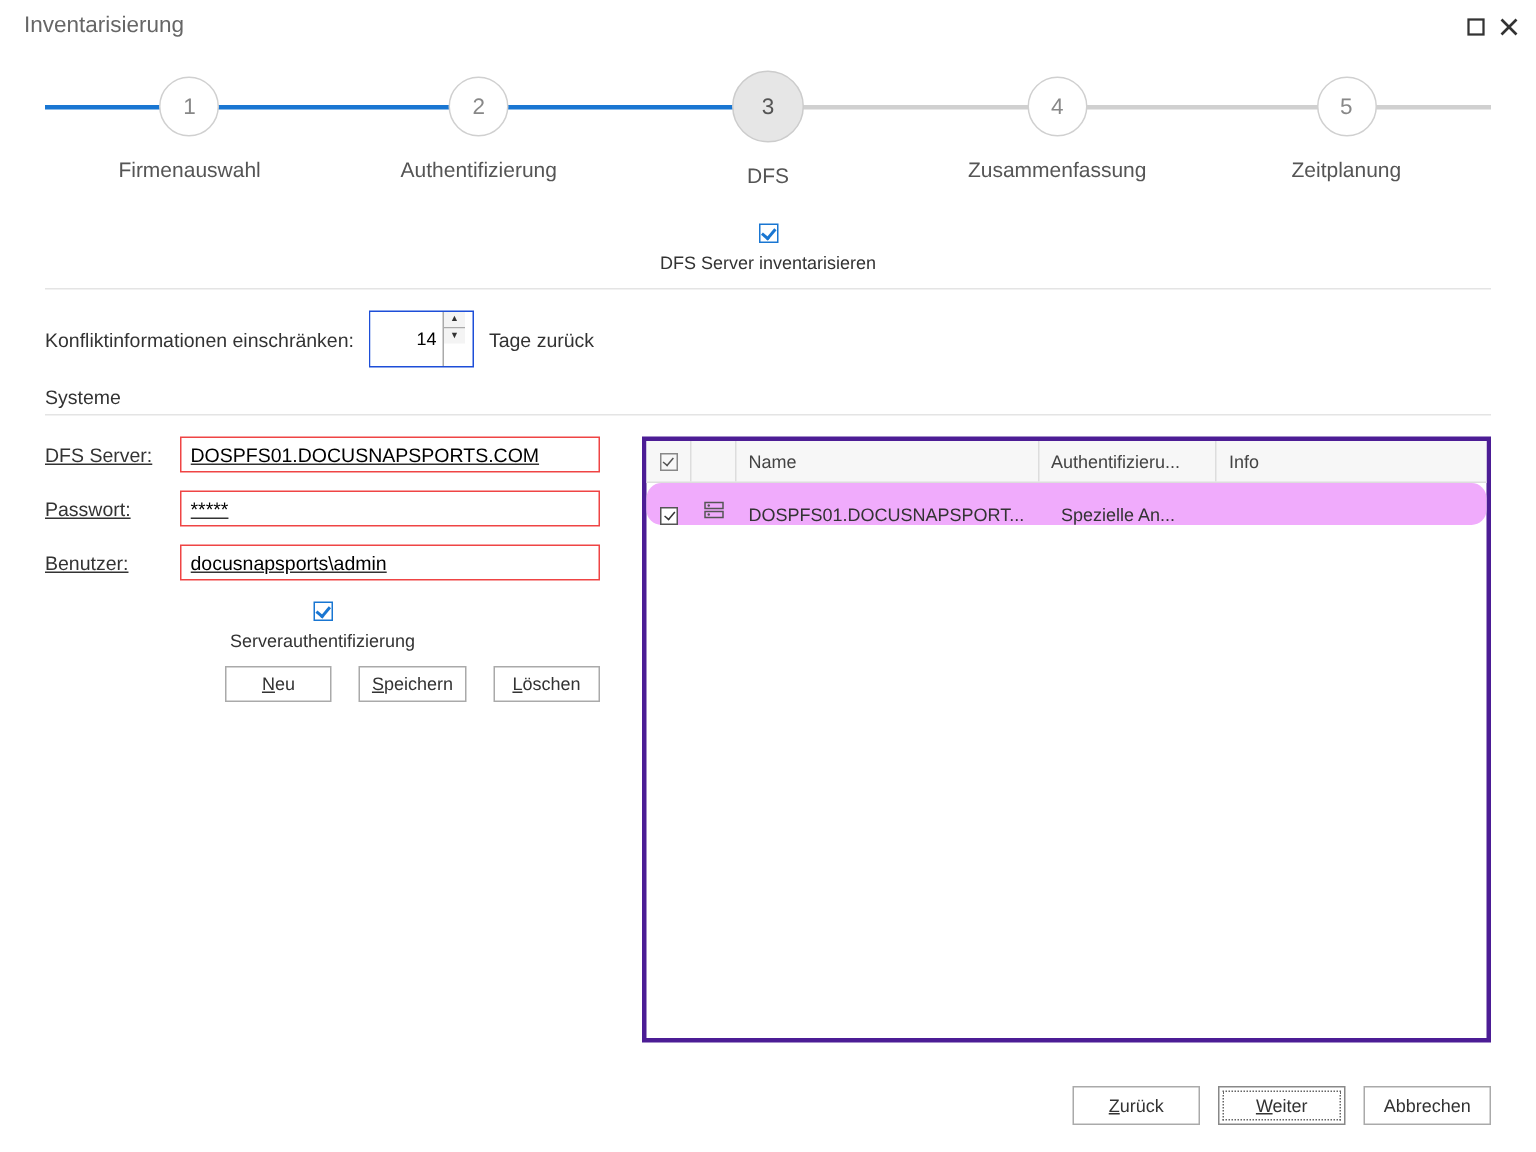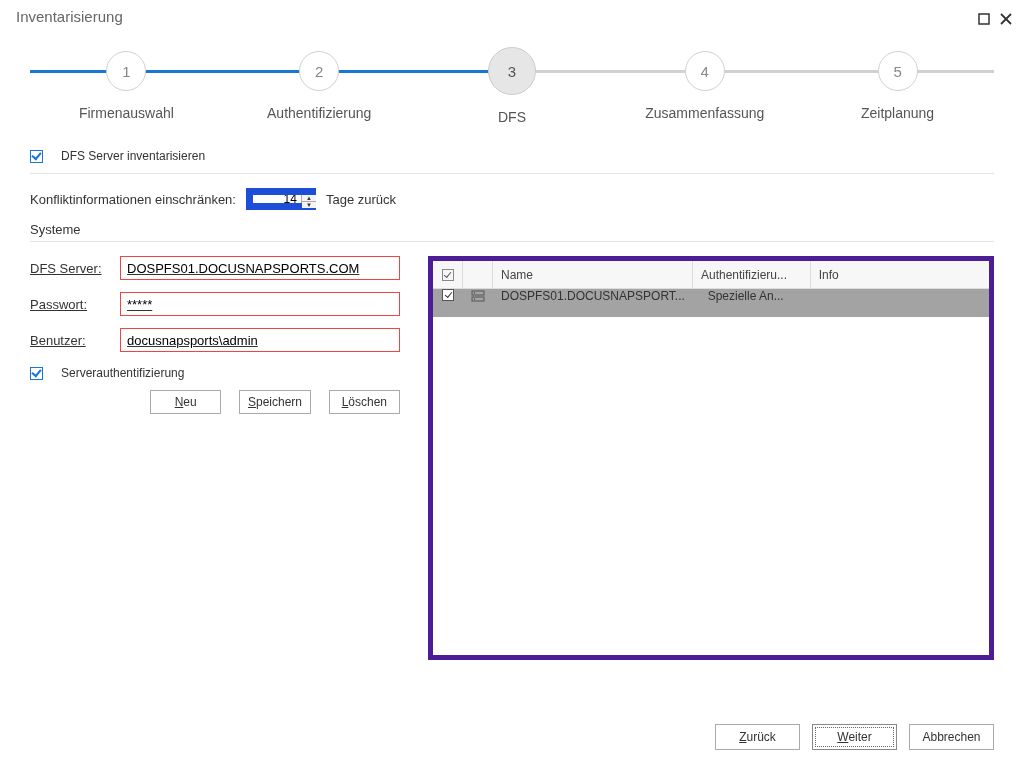--- a/index.html
+++ b/index.html
@@ -11,50 +11,50 @@
   .stepper { position: relative; height: 100px; }
   .line-wrap { position: absolute; top: 29px; left: 0; right: 0; display: flex; z-index: 1; }
   .seg { height: 3px; flex: 1; background: #1976d2; }
   .seg.grey { background: #d0d0d0; }
   .circles { position: absolute; top: 10px; left: 0; right: 0; display: flex; justify-content: space-around; z-index: 2; }
   .step-col { display: flex; flex-direction: column; align-items: center; width: 190px; }
   .circle { width: 40px; height: 40px; border-radius: 50%; background: #fff; border: 1px solid #d0d0d0; display: flex; align-items: center; justify-content: center; font-size: 15px; color: #888; }
   .circle.active { width: 48px; height: 48px; background: #e6e6e6; border: 1px solid #ccc; color: #555; margin-top: -4px; }
   .step-label { margin-top: 14px; font-size: 14px; color: #555; }
   .content { padding: 0 30px; }
-  .chk-row { display: flex; align-items: center; gap: 18px; padding: 8px 0 6px 0; }
+  .chk-row { display: flex; align-items: center; gap: 6px; padding: 8px 0 6px 0; flex-direction: column; }
   .chk { width: 13px; height: 13px; border: 1px solid #1976d2; display: inline-flex; align-items: center; justify-content: center; }
   .chk.on::after { content: ""; width: 7px; height: 4px; border-left: 2px solid #1976d2; border-bottom: 2px solid #1976d2; transform: rotate(-50deg); margin-top: -2px; }
   .hr { border-top: 1px solid #e4e4e4; margin: 4px 0 14px 0; }
   .row-inline { display: flex; align-items: center; gap: 10px; font-size: 13px; color: #333; margin-bottom: 12px; }
-  .spinbox { display: flex; align-items: stretch; border: 7px solid #1d4ed8; height: 22px; width: 70px; }
+  .spinbox { display: flex; align-items: stretch; border: 1px solid #1d4ed8; height: 38px; width: 70px; }
   .spinbox input { border: none; width: 48px; text-align: right; padding-right: 4px; font-size: 12px; outline: none; }
   .spin-btns { display: flex; flex-direction: column; border-left: 1px solid #aaa; }
   .spin { width: 14px; height: 10.5px; display: flex; align-items: center; justify-content: center; font-size: 6px; cursor: pointer; background: #f4f4f4; }
   .spin:first-child { border-bottom: 1px solid #aaa; }
   .section-header { font-size: 13px; color: #333; margin: 0 0 4px 0; }
   .cols { display: flex; gap: 28px; margin-top: 8px; }
   .form-col { width: 370px; }
   .form-row { display: flex; align-items: center; margin-bottom: 12px; text-decoration: underline; }
   .form-row .lbl { width: 90px; font-size: 13px; color: #333; }
   .form-row input[type=text], .form-row input[type=password] { flex: 1; height: 24px; border: 1px solid #ef4444; padding: 0 6px; font-size: 13px; font-family: inherit; }
   .btn-row { display: flex; gap: 18px; margin-left: 120px; margin-top: 10px; }
   .btn { border: 1px solid #aaa; background: #fff; padding: 4px 0; width: 80px; font-size: 12px; text-align: center; cursor: pointer; }
   .btn u { text-decoration: underline; }
-  .grid-col { flex: 1; border: 5px solid #4c1d95; height: 404px; display: flex; flex-direction: column; background: #fff; }
+  .grid-col { flex: 1; border: 3px solid #4c1d95; height: 404px; display: flex; flex-direction: column; background: #fff; }
   .grid-head { display: flex; background: #f7f7f7; border-bottom: 1px solid #ddd; height: 28px; }
   .gh { border-right: 1px solid #ddd; display: flex; align-items: center; padding: 0 8px; font-size: 12px; color: #444; overflow: hidden; white-space: nowrap; }
   .gh.chkcol { width: 30px; justify-content: center; padding: 0; }
   .gh.iconcol { width: 30px; }
   .gh.name { flex: 2; }
   .gh.auth { flex: 1.1; }
   .gh.info { flex: 1.6; border-right: none; }
   .gh .chkhead { width: 12px; height: 12px; border: 1px solid #888; display: inline-flex; align-items: center; justify-content: center; }
   .gh .chkhead::after { content: ""; width: 6px; height: 3px; border-left: 1.5px solid #555; border-bottom: 1.5px solid #555; transform: rotate(-50deg); margin-top: -2px; }
-  .grid-row { display: flex; height: 28px; background: #a3a3a3; align-items: flex-start; }
+  .grid-row { display: flex; height: 28px; background: #f0abfc; align-items: flex-end; border-radius: 10px; }
   .gc { padding: 0 8px; font-size: 12px; color: #333; overflow: hidden; white-space: nowrap; text-overflow: ellipsis; }
   .gc.chkcol { width: 30px; display: flex; justify-content: center; padding: 0; }
   .gc.iconcol { width: 30px; display: flex; justify-content: center; padding: 0; }
   .gc.name { flex: 2; }
   .gc.auth { flex: 1.1; }
   .gc.info { flex: 1.6; }
   .rowchk { width: 12px; height: 12px; border: 1px solid #555; background: #fff; display: inline-flex; align-items: center; justify-content: center; }
   .rowchk.on::after { content: ""; width: 6px; height: 3px; border-left: 1.5px solid #333; border-bottom: 1.5px solid #333; transform: rotate(-50deg); margin-top: -2px; }
   .footer { position: absolute; bottom: 18px; right: 30px; display: flex; gap: 12px; }
   .fbtn { border: 1px solid #aaa; background: #fff; padding: 5px 0; width: 85px; text-align: center; font-size: 12px; cursor: pointer; }

